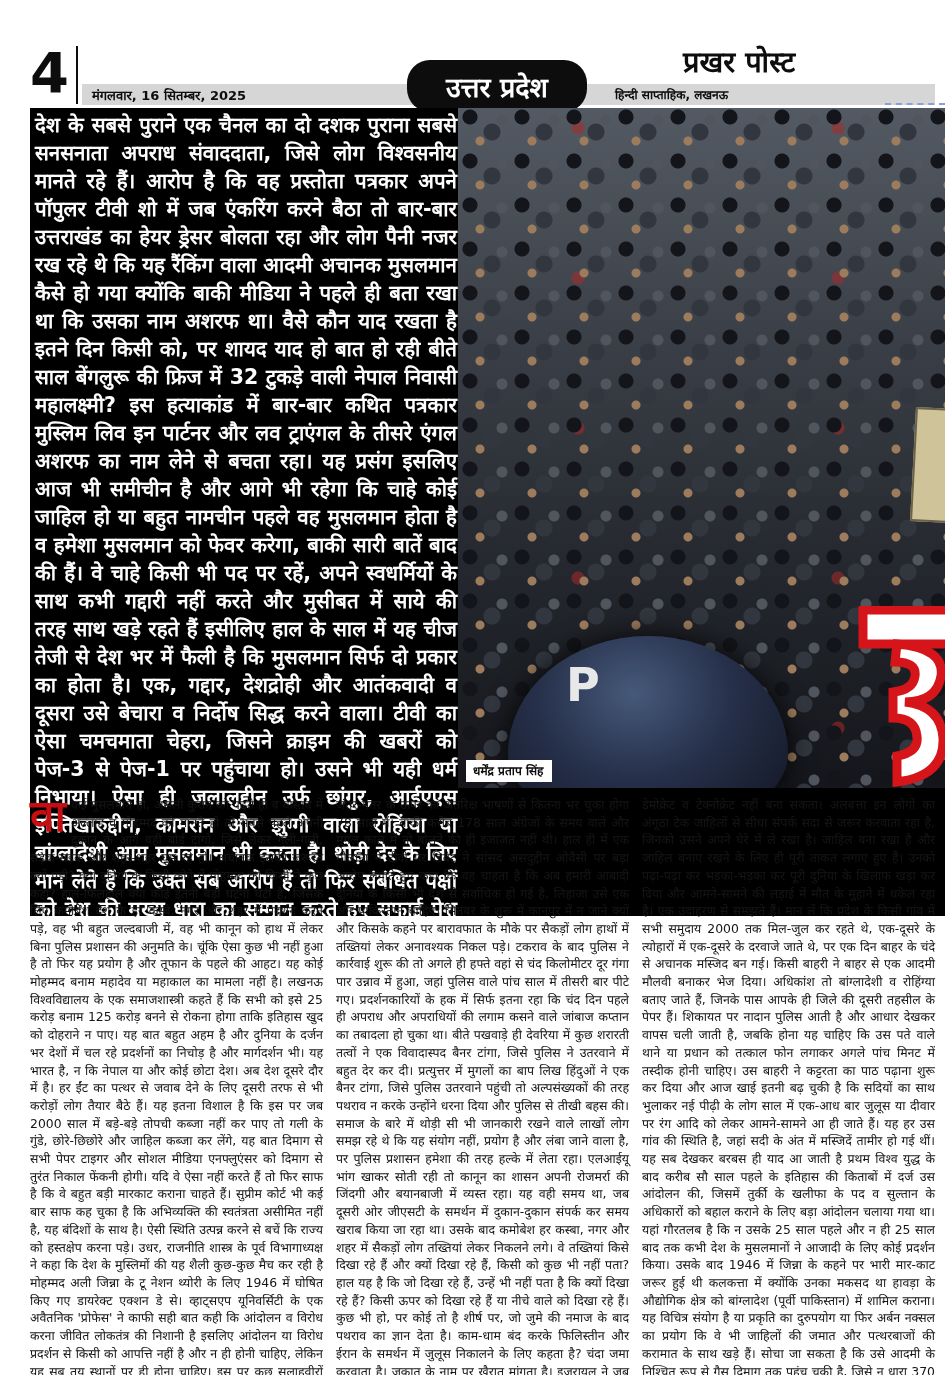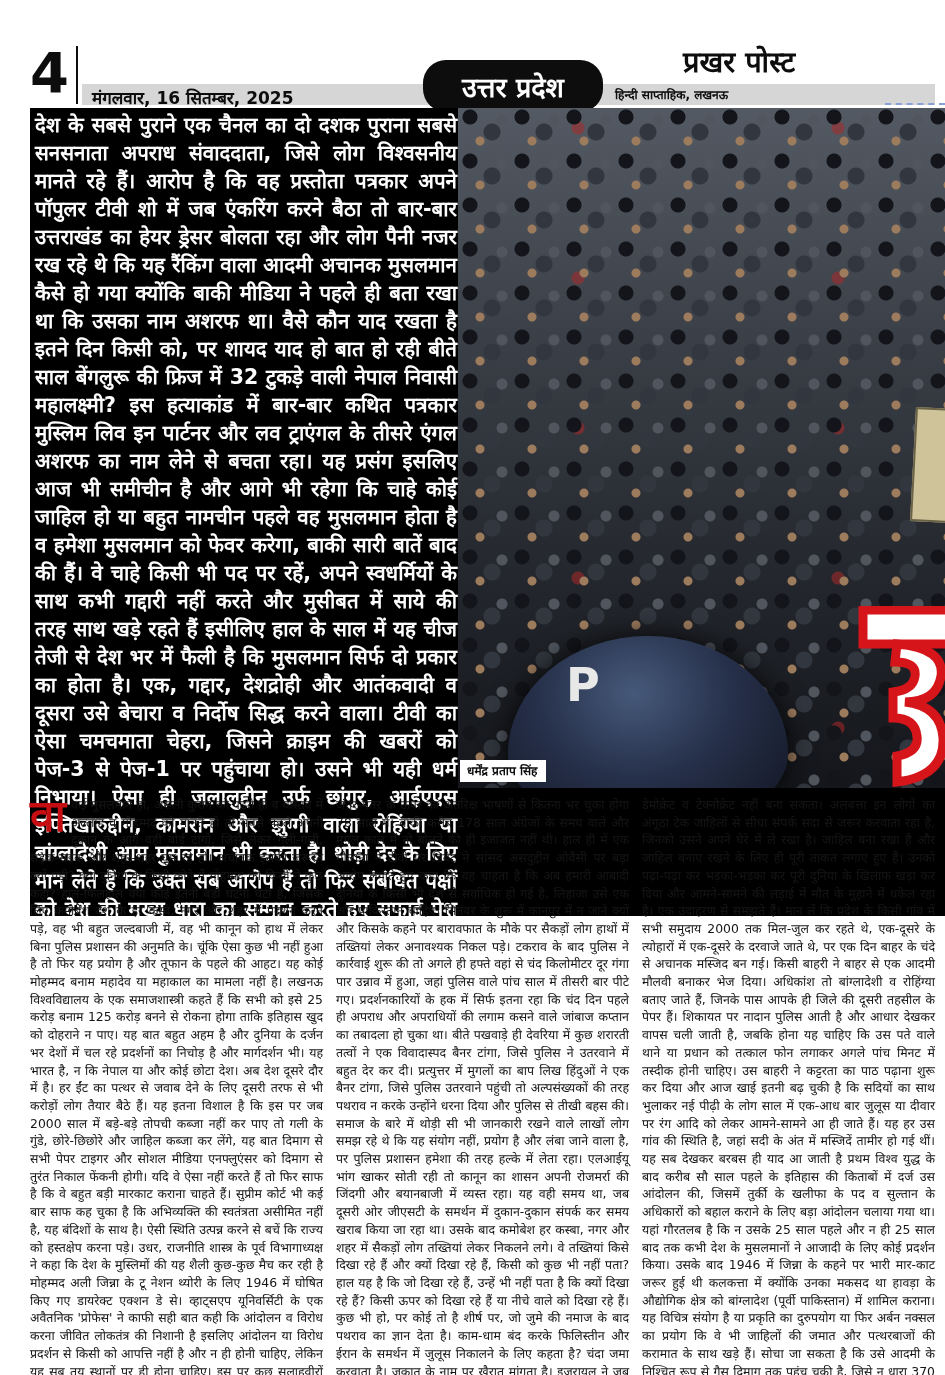--- a/index.html
+++ b/index.html
@@ -11,24 +11,24 @@
   
   .pagenum {
     position:absolute; left:30px; top:44px; width:44px; height:60px;
     font-size:56px; font-weight:bold; line-height:58px; color:#0d0d0d;
   }
   .pagenum-bar { position:absolute; left:76px; top:46px; width:2px; height:58px; background:#0d0d0d; }
   .strip {
     position:absolute; left:82px; top:84px; width:853px; height:21px; background:#d6d6d6;
   }
   .date-text {
-    position:absolute; left:92px; top:86px; font-size:17px; font-weight:bold; color:#0d0d0d;
+    position:absolute; left:92px; top:86px; font-size:13px; font-weight:bold; color:#0d0d0d;
   }
   .section-pill {
-    position:absolute; left:423px; top:60px; width:180px; height:52px;
+    position:absolute; left:407px; top:60px; width:180px; height:52px;
     background:#0d0d0d; border-radius:23px; color:#fff;
     display:flex; align-items:center; justify-content:center;
     font-size:27px; font-weight:bold;
   }
   .masthead {
     position:absolute; right:76px; top:46px; width:260px; text-align:center;
     font-size:29px; font-weight:bold; color:#0d0d0d; line-height:32px;
   }
   .masthead-sub {
     position:absolute; right:70px; top:86px; width:260px; 
@@ -64,21 +64,21 @@
     position:absolute; left:50px; top:528px; width:280px; height:190px;
     background:radial-gradient(ellipse at 45% 30%, #46597a 0%, #26304a 45%, #10141f 100%);
     border-radius:50% 50% 42% 42% / 62% 62% 38% 38%;
     box-shadow:0 0 28px rgba(0,0,0,.8);
   }
   .helmet-letter {
     position:absolute; left:58px; top:22px; color:#e8e8e8;
     font-size:46px; font-weight:bold; font-family:"DejaVu Sans", sans-serif;
   }
   .caption-box {
-    position:absolute; left:2px; bottom:6px; background:#fff; color:#0d0d0d;
+    position:absolute; left:8px; bottom:6px; background:#fff; color:#0d0d0d;
     font-size:12px; font-weight:bold; padding:2px 9px 3px 7px;
   }
   .stamp { position:absolute; right:0; top:498px; width:88px; height:182px; overflow:hidden; }
   
   .bottom {
     position:absolute; left:30px; top:796px; width:905px;
     display:flex; gap:13px;
   }
   .col {
     flex:1; font-size:12.4px; line-height:17.7px; text-align:justify; color:#151515;

